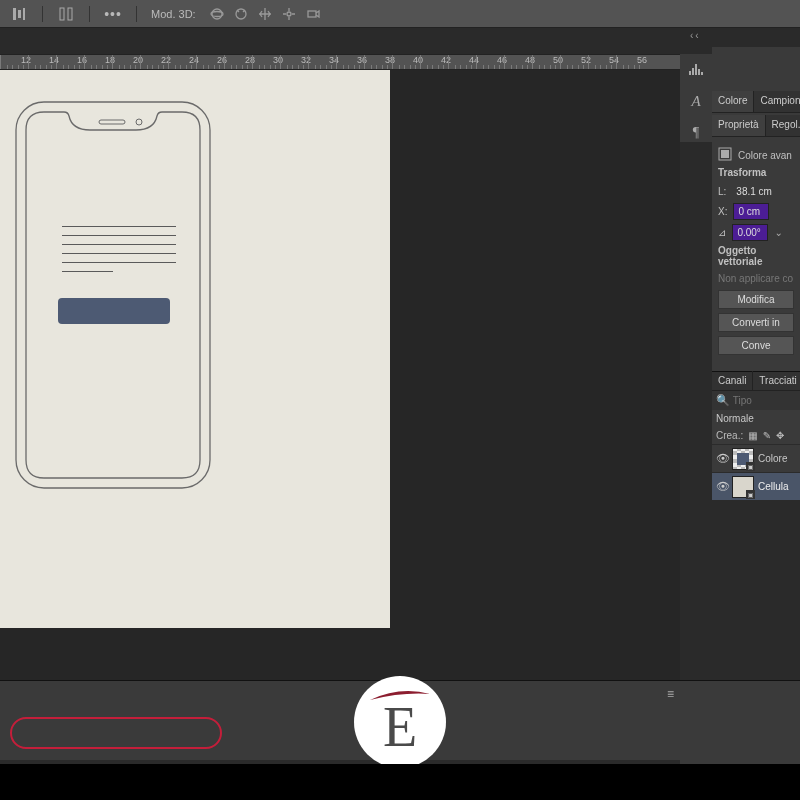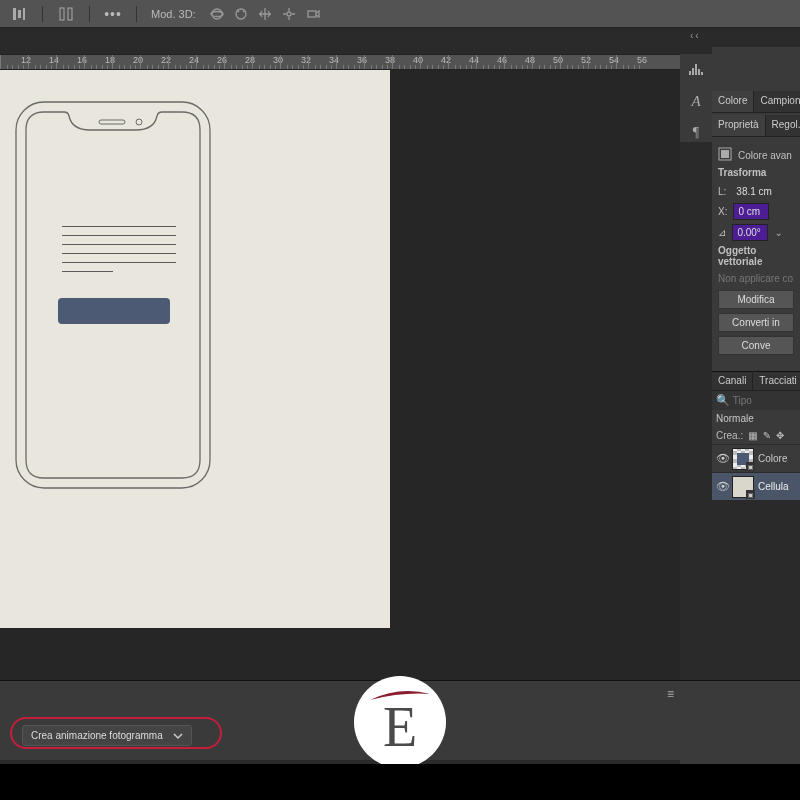--- a/index.html
+++ b/index.html
@@ -293,26 +293,20 @@
     <span class="eye">👁</span>
     <div class="thumb">
       <div class="smart-badge">▣</div>
     </div>
     <span class="layer-name">Cellula</span>
   </div>
 </div>
 
 <div class="timeline">
   <div class="timeline-menu">≡</div>
-  <div class="create-anim">
-    <span>Crea animazione fotogramma</span>
-    <svg class="chev" viewBox="0 0 10 10">
-        <path d="M1 3 L5 7 L9 3" stroke="#ccc" fill="none" stroke-width="1.5"></path>
-      </svg>
-  </div>
   <div class="highlight-oval"></div>
 </div>
 
 <div class="panels-bg"></div>
 
 <div class="wm">
   <svg class="wm-swoosh" viewBox="0 0 64 12">
     <path d="M 2 10 Q 32 -4 62 4 Q 34 2 2 10 Z" fill="#8c1d2f"></path>
   </svg>
   <div class="wm-letter">E</div>

